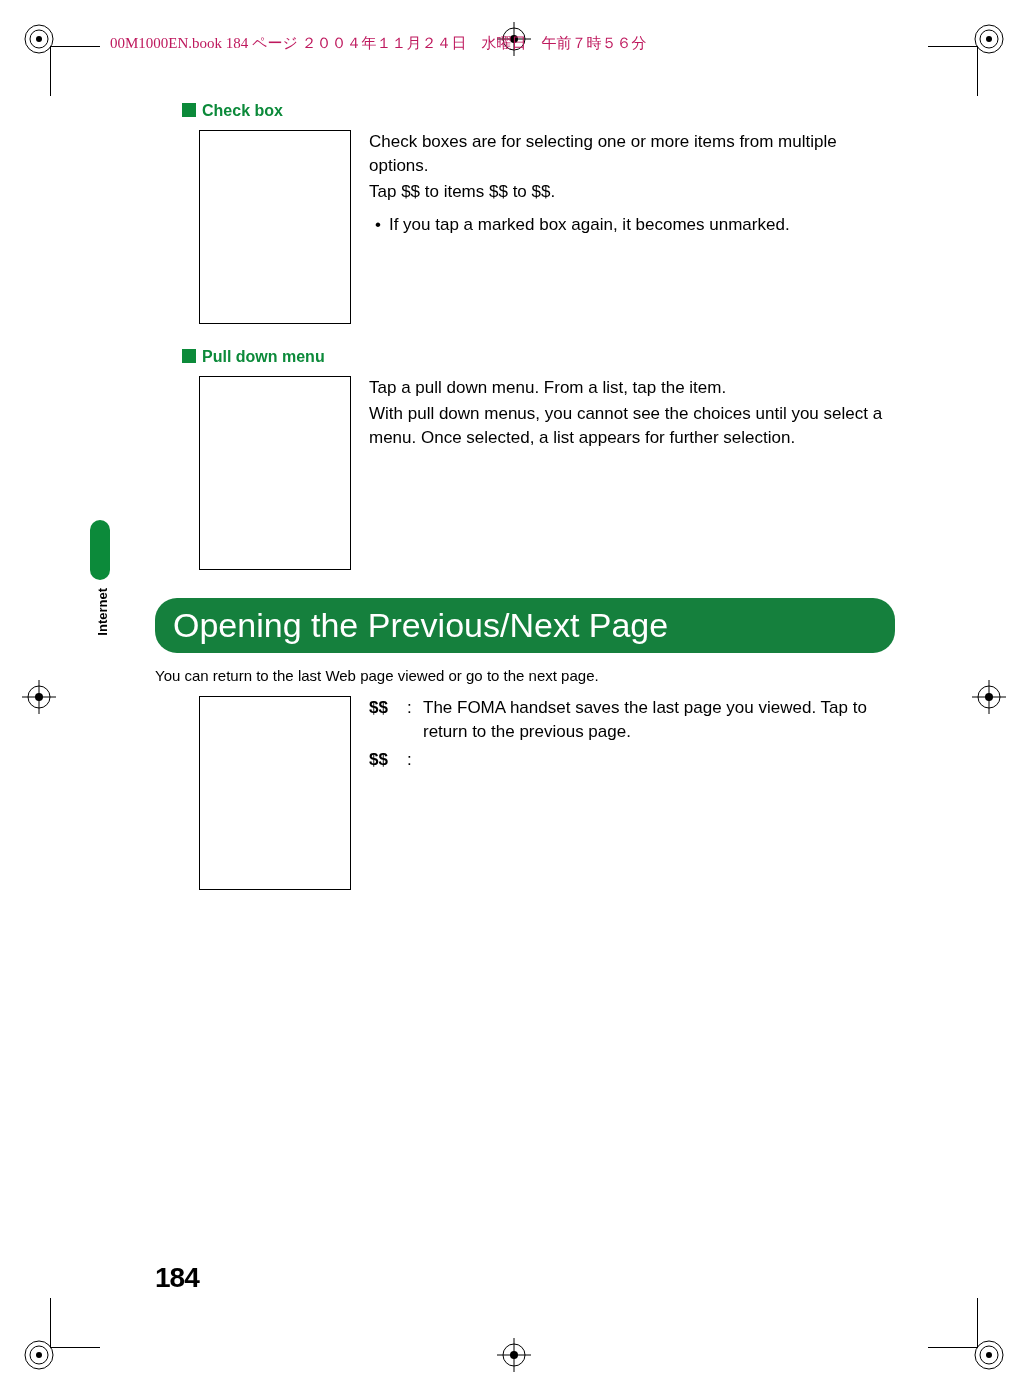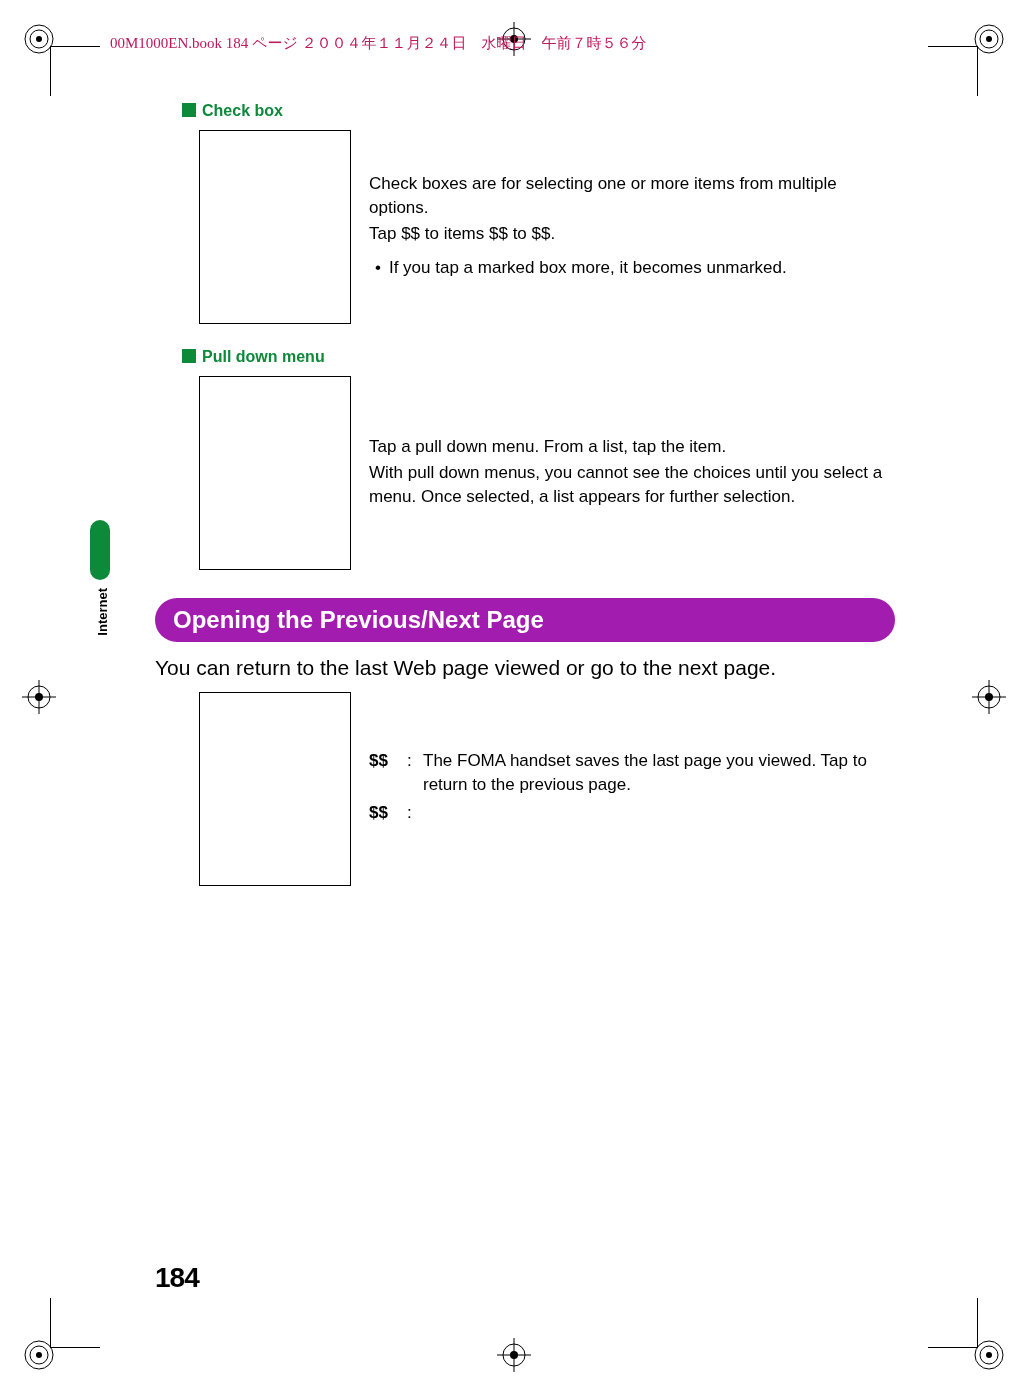--- a/index.html
+++ b/index.html
@@ -60,46 +60,46 @@
     padding-left: 27px;
   }
   .subhead .sq {
     display: inline-block;
     width: 14px; height: 14px;
     background: #0c8a3a;
     margin-right: 6px;
     vertical-align: -1px;
   }
 
-  .block { display: flex; margin: 0 0 24px 84px; align-items: center; }
+  .block { display: flex; margin: 0 0 24px 84px; }
   .placeholder {
     width: 152px;
     height: 194px;
     border: 1px solid #000;
     flex: 0 0 auto;
     margin-right: 18px;
     background: #fff;
   }
   .textcol { flex: 1; font-size: 17px; line-height: 1.4; }
   .textcol p { margin-bottom: 2px; }
   .bullet { margin-top: 10px; padding-left: 18px; text-indent: -12px; }
   .bullet::before { content: "•"; margin-right: 8px; }
 
   .section-title-wrap { margin: 28px 0 14px 40px; }
   .section-title {
-    background: #a21caf;
+    background: #15803d;
     color: #fff;
-    font-size: 24px;
-    font-weight: bold;
+    font-size: 34px;
+    font-weight: normal;
     padding: 8px 18px;
     border-radius: 22px;
     display: block;
   }
 
-  .intro { margin: 0 0 12px 40px; font-size: 21px; }
+  .intro { margin: 0 0 12px 40px; font-size: 15px; }
 
   .deflist { margin-left: 0; }
   .defrow { display: flex; font-size: 17px; margin-bottom: 4px; }
   .defrow .k { font-weight: bold; width: 38px; flex: 0 0 auto; }
   .defrow .c { width: 16px; flex: 0 0 auto; }
   .defrow .v { flex: 1; line-height: 1.4; }
 
   .tab {
     position: absolute;
     left: -25px;
@@ -208,21 +208,21 @@
   <div class="tab-label">Internet</div>
 
   <div class="subhead">
     <span class="sq"></span><span>Check box</span>
   </div>
   <div class="block">
     <div class="placeholder"></div>
     <div class="textcol">
       <p>Check boxes are for selecting one or more items from multiple options.</p>
       <p>Tap $$ to items $$ to $$.</p>
-      <p class="bullet">If you tap a marked box more, it becomes unmarked.</p>
+      <p class="bullet">If you tap a marked box again, it becomes unmarked.</p>
     </div>
   </div>
 
   <div class="subhead">
     <span class="sq"></span><span>Pull down menu</span>
   </div>
   <div class="block">
     <div class="placeholder"></div>
     <div class="textcol">
       <p>Tap a pull down menu. From a list, tap the item.</p>

